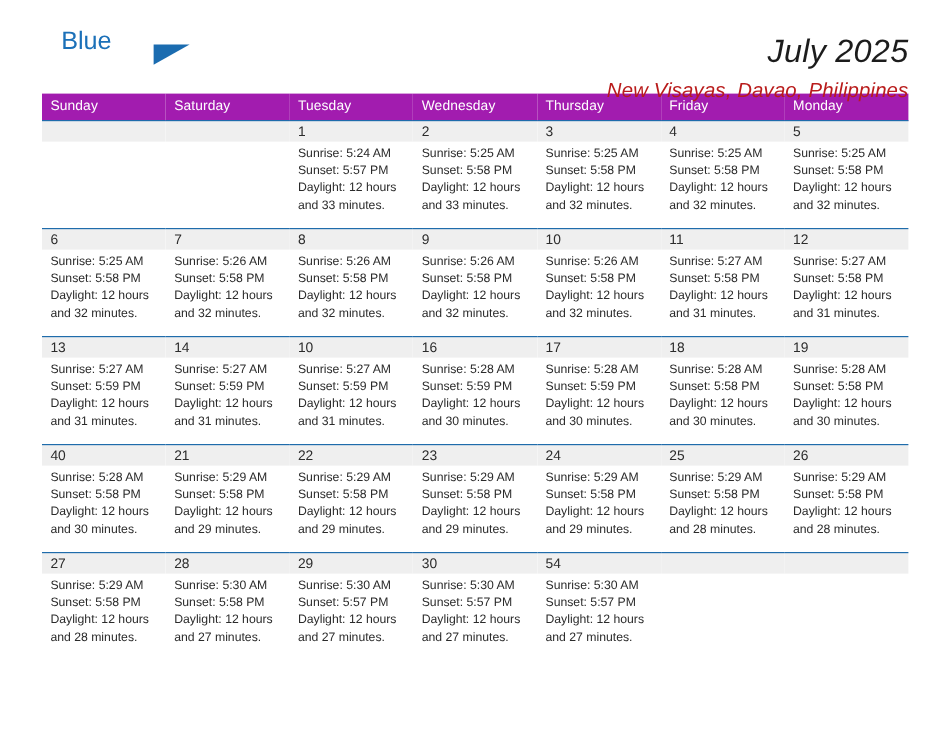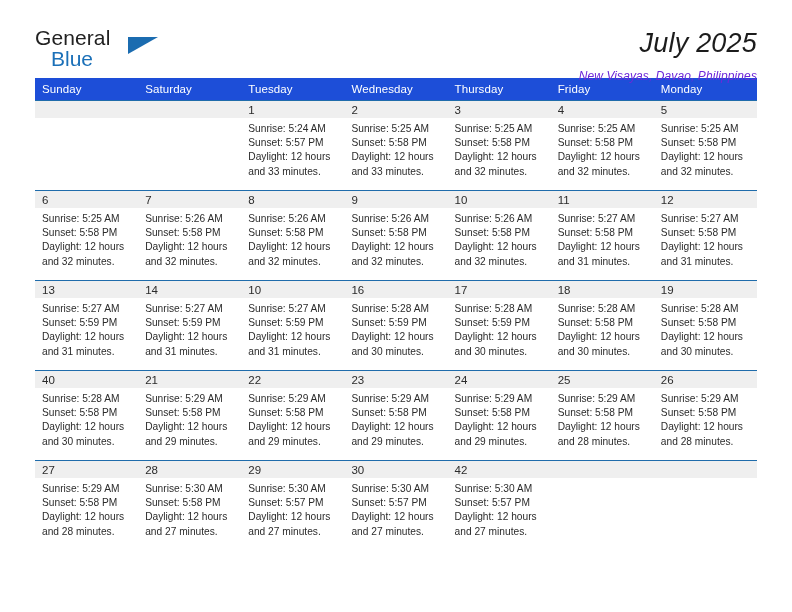--- a/index.html
+++ b/index.html
@@ -74,37 +74,37 @@
 
   .cal-title {
     font-size: 27px;
     font-weight: normal;
     color: #1c1c1c;
     line-height: 32px;
     letter-spacing: 0.2px;
   }
 
   .cal-subtitle {
-    font-size: 12px;
-    color: #6d28d9;
+    font-size: 17px;
+    color: #b91c1c;
     line-height: 20px;
     margin-top: 7px;
     letter-spacing: 0.1px;
   }
 
   
   .calendar {
     margin: 0 35px;
     width: 722px;
     border-collapse: collapse;
     table-layout: fixed;
   }
 
   .calendar th {
-    background: #1d4ed8;
+    background: #a21caf;
     color: #ffffff;
     font-size: 11.5px;
     font-weight: normal;
     text-align: left;
     padding: 5px 0 5px 7px;
     height: 21px;
     letter-spacing: 0.1px;
   }
 
   .week-row {
@@ -147,21 +147,20 @@
   .calendar tr.week-row:last-child td { border-bottom: none; }
 </style>
 </head>
 <body>
 
 <div class="page">
 
   <div class="header">
 
     <div class="brand">
-      <span class="brand-general">General</span>
       <span class="brand-triangle"></span>
       <span class="brand-blue">Blue</span>
     </div>
 
     <div class="titles">
       <div class="cal-title">July 2025</div>
       <div class="cal-subtitle">New Visayas, Davao, Philippines</div>
     </div>
 
   </div>
@@ -470,21 +469,21 @@
           <td>
             <div class="daynum-band">30</div>
             <div class="cell-body">
               <div>Sunrise: 5:30 AM</div>
               <div>Sunset: 5:57 PM</div>
               <div>Daylight: 12 hours</div>
               <div>and 27 minutes.</div>
             </div>
           </td>
           <td>
-            <div class="daynum-band">42</div>
+            <div class="daynum-band">54</div>
             <div class="cell-body">
               <div>Sunrise: 5:30 AM</div>
               <div>Sunset: 5:57 PM</div>
               <div>Daylight: 12 hours</div>
               <div>and 27 minutes.</div>
             </div>
           </td>
           <td class="cell-empty">
             <div class="daynum-band empty"></div>
             <div class="cell-body">

